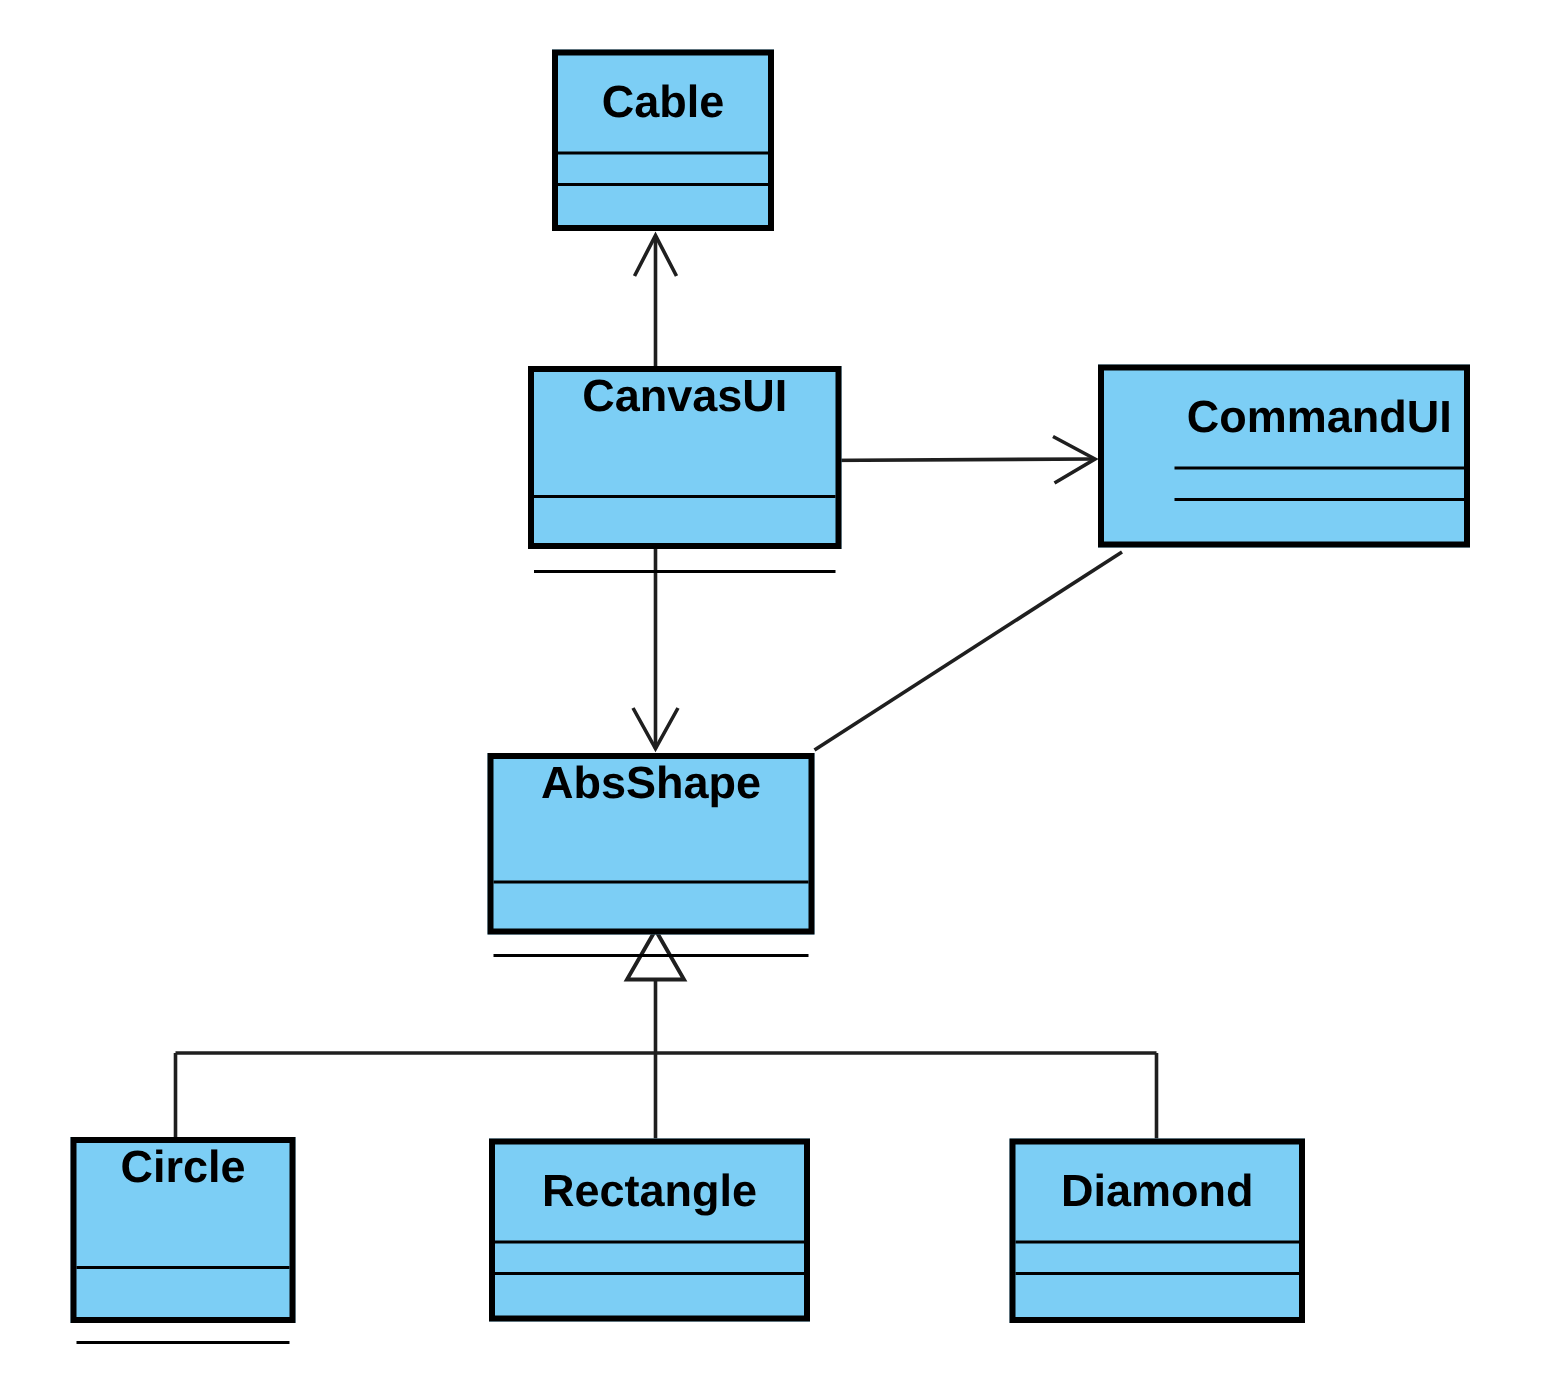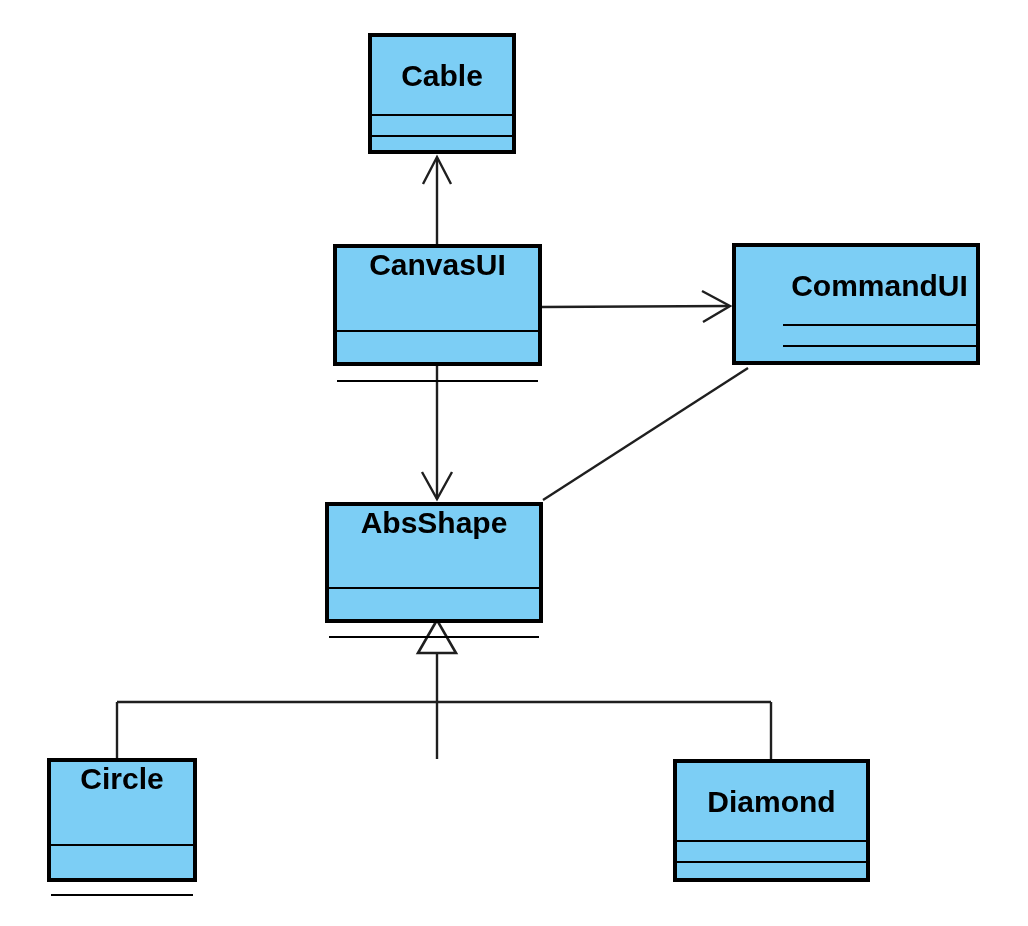--- a/index.html
+++ b/index.html
@@ -39,21 +39,21 @@
   }
   .uml-class {
     position: absolute;
     box-sizing: border-box;
     border: 4px solid var(--node-border, #000000);
     background: var(--node-fill, #7CCEF5);
     display: flex;
     flex-direction: column;
   }
   .c-title {
-    height: 77px;
+    height: 64px;
     display: flex;
     align-items: center;
     justify-content: center;
     font-weight: bold;
     font-size: 30px;
     color: #000;
     letter-spacing: 0;
     border-radius: 13px;
   }
   .c-attrs {
@@ -99,21 +99,21 @@
       <path class="edge" d="M771,702 V759"></path>
     </g>
   </svg>
 
   <div class="uml-class" style="left:368px; top:33px; width:148px; height:121px;">
     <div class="c-title">Cable</div>
     <div class="c-attrs"></div>
     <div class="c-methods"></div>
   </div>
 
-  <div class="uml-class" style="left:333px; top:244px; width:209px; height:122px;gap:48px;">
+  <div class="uml-class" style="left:352px; top:244px; width:209px; height:122px;gap:48px;">
     <div class="c-title">CanvasUI</div>
     <div class="c-attrs"></div>
     <div class="c-methods"></div>
   </div>
 
   <div class="uml-class" style="left:732px; top:243px; width:248px; height:122px;padding-left:47px;">
     <div class="c-title">CommandUI</div>
     <div class="c-attrs"></div>
     <div class="c-methods"></div>
   </div>
@@ -123,20 +123,25 @@
     <div class="c-attrs"></div>
     <div class="c-methods"></div>
   </div>
 
   <div class="uml-class" style="left:47px; top:758px; width:150px; height:124px;gap:48px;">
     <div class="c-title">Circle</div>
     <div class="c-attrs"></div>
     <div class="c-methods"></div>
   </div>
 
+  <div class="uml-class" style="left:326px; top:759px; width:214px; height:122px;">
+    <div class="c-title">Rectangle</div>
+    <div class="c-attrs"></div>
+    <div class="c-methods"></div>
+  </div>
 
   <div class="uml-class" style="left:673px; top:759px; width:197px; height:123px;">
     <div class="c-title">Diamond</div>
     <div class="c-attrs"></div>
     <div class="c-methods"></div>
   </div>
 
 </div>
 
 </body></html>

